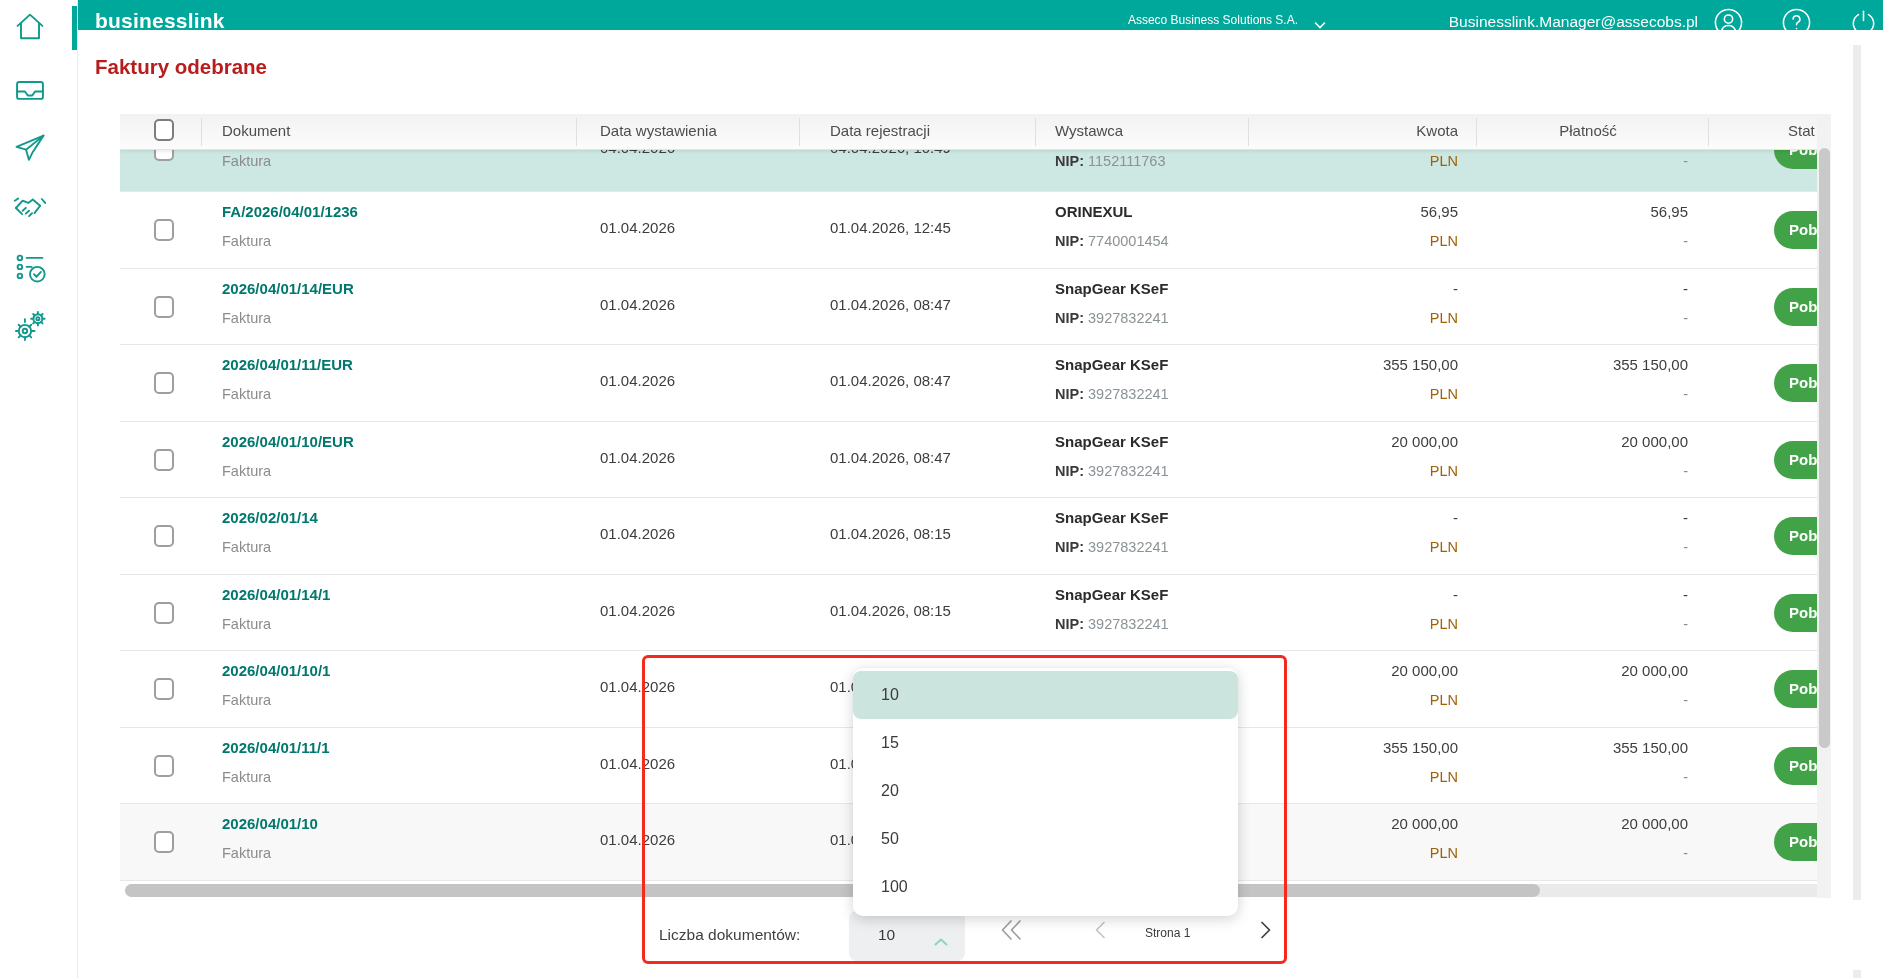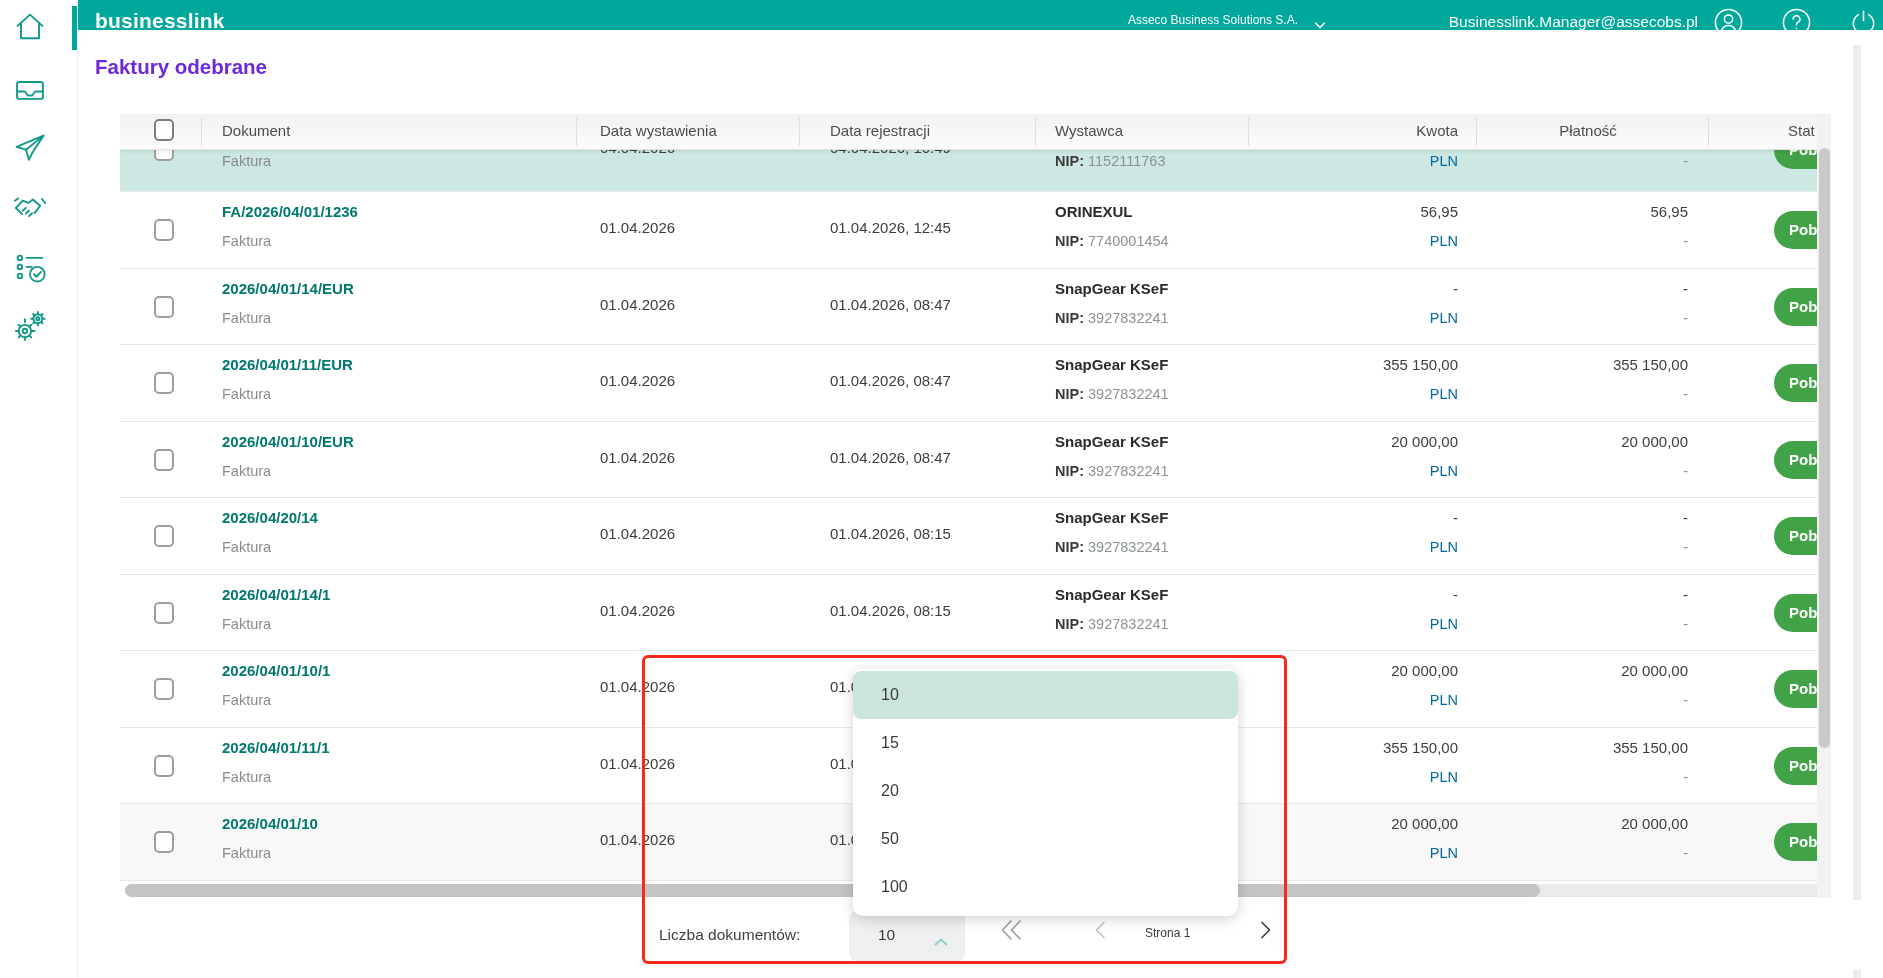--- a/index.html
+++ b/index.html
@@ -19,21 +19,21 @@
   #topbar { position:absolute; left:78px; top:0; width:1805px; height:30px; background:#00a79b; z-index:14; }
   #logo { position:absolute; left:17px; top:9px; color:#fff; font-size:21px; font-weight:bold; letter-spacing:.2px; }
   #company { position:absolute; right:585px; top:13px; color:#fff; font-size:12px; cursor:pointer; }
   #company-chevron { position:absolute; right:555px; top:17px; }
   #user-email { position:absolute; right:185px; top:13px; color:#fff; font-size:15.5px; }
   .tb-icon { position:absolute; top:7px; width:31px; height:31px; cursor:pointer; }
   .tb-icon svg { width:31px; height:31px; stroke:#fff; fill:none; stroke-width:1.6; stroke-linecap:round; }
   #icon-user { right:139px; } #icon-help { right:71px; } #icon-power { right:4px; }
 
   
-  #page-title { position:absolute; left:95px; top:55px; font-size:20.5px; font-weight:bold; color:#6d28d9; }
+  #page-title { position:absolute; left:95px; top:55px; font-size:20.5px; font-weight:bold; color:#b91c1c; }
 
   
   #table { position:absolute; left:120px; top:114px; width:1700px; height:786px; overflow:hidden; background:#fff; }
   #thead { position:absolute; left:0; top:0; width:1700px; height:36px;
     background:linear-gradient(#f2f2f2,#fcfcfc); border-bottom:1px solid #e3e3e3;
     box-shadow:0 2px 3px rgba(0,0,0,.07); z-index:3; }
   .hcell { position:absolute; top:8px; font-size:15px; color:#4d4d4d; white-space:nowrap; }
   .hsep { position:absolute; top:4px; width:1px; height:28px; background:#e0e0e0; }
   .checkbox { position:absolute; width:20px; height:22px; background:#fff; border:2px solid #8f8f8f;
     border-radius:5px; cursor:pointer; }
@@ -49,21 +49,21 @@
   .doc-link { position:absolute; left:102px; top:11px; font-size:15px; font-weight:bold; color:#00786d;
     cursor:pointer; white-space:nowrap; }
   .doc-type { position:absolute; left:102px; top:41px; font-size:14.5px; color:#8c8c8c; }
   .date1 { position:absolute; left:480px; top:27px; font-size:15px; color:#3d3d3d; white-space:nowrap; }
   .date2 { position:absolute; left:710px; top:27px; font-size:15px; color:#3d3d3d; white-space:nowrap; }
   .issuer { position:absolute; left:935px; top:11px; font-size:15px; font-weight:bold; color:#2b2b2b; white-space:nowrap; }
   .niprow { position:absolute; left:935px; top:41px; font-size:14.5px; white-space:nowrap; }
   .niprow .nip-l { font-weight:bold; color:#3a3a3a; }
   .niprow .nip-v { color:#8b9296; }
   .kwota1 { position:absolute; left:1138px; width:200px; top:11px; text-align:right; font-size:15px; color:#3d3d3d; }
-  .kwota2 { position:absolute; left:1138px; width:200px; top:41px; text-align:right; font-size:14.5px; color:#0369a1; }
+  .kwota2 { position:absolute; left:1138px; width:200px; top:41px; text-align:right; font-size:14.5px; color:#a16207; }
   .plat1 { position:absolute; left:1368px; width:200px; top:11px; text-align:right; font-size:15px; color:#3d3d3d; }
   .plat2 { position:absolute; left:1368px; width:200px; top:41px; text-align:right; font-size:14.5px; color:#8c8c8c; }
   .badge { position:absolute; left:1654px; top:19px; height:38px; min-width:64px; background:#42a247;
     border-radius:19px; color:#fff; font-size:15px; font-weight:bold; line-height:38px; padding-left:15px; }
 
   
   #hscroll-track { position:absolute; left:125px; top:884px; width:1706px; height:13px;
     background:#eaeaea; border-radius:7px; z-index:8; }
   #hscroll-thumb { position:absolute; left:0; top:0; width:1415px; height:13px; background:#c4c4c4;
     border-radius:7px; cursor:grab; }
@@ -300,21 +300,21 @@
         <div class="kwota2">PLN</div>
         <div class="plat1">20 000,00</div>
         <div class="plat2">-</div>
         <div class="badge">Pobr</div>
       </div>
     </div>
 
     <div class="row-clip full">
       <div class="row-inner">
         <div class="checkbox"></div>
-        <div class="doc-link">2026/04/20/14</div>
+        <div class="doc-link">2026/02/01/14</div>
         <div class="doc-type">Faktura</div>
         <div class="date1">01.04.2026</div>
         <div class="date2">01.04.2026, 08:15</div>
         <div class="issuer">SnapGear KSeF</div>
         <div class="niprow">
           <span class="nip-l">NIP: </span>
           <span class="nip-v">3927832241</span>
         </div>
         <div class="kwota1">-</div>
         <div class="kwota2">PLN</div>

